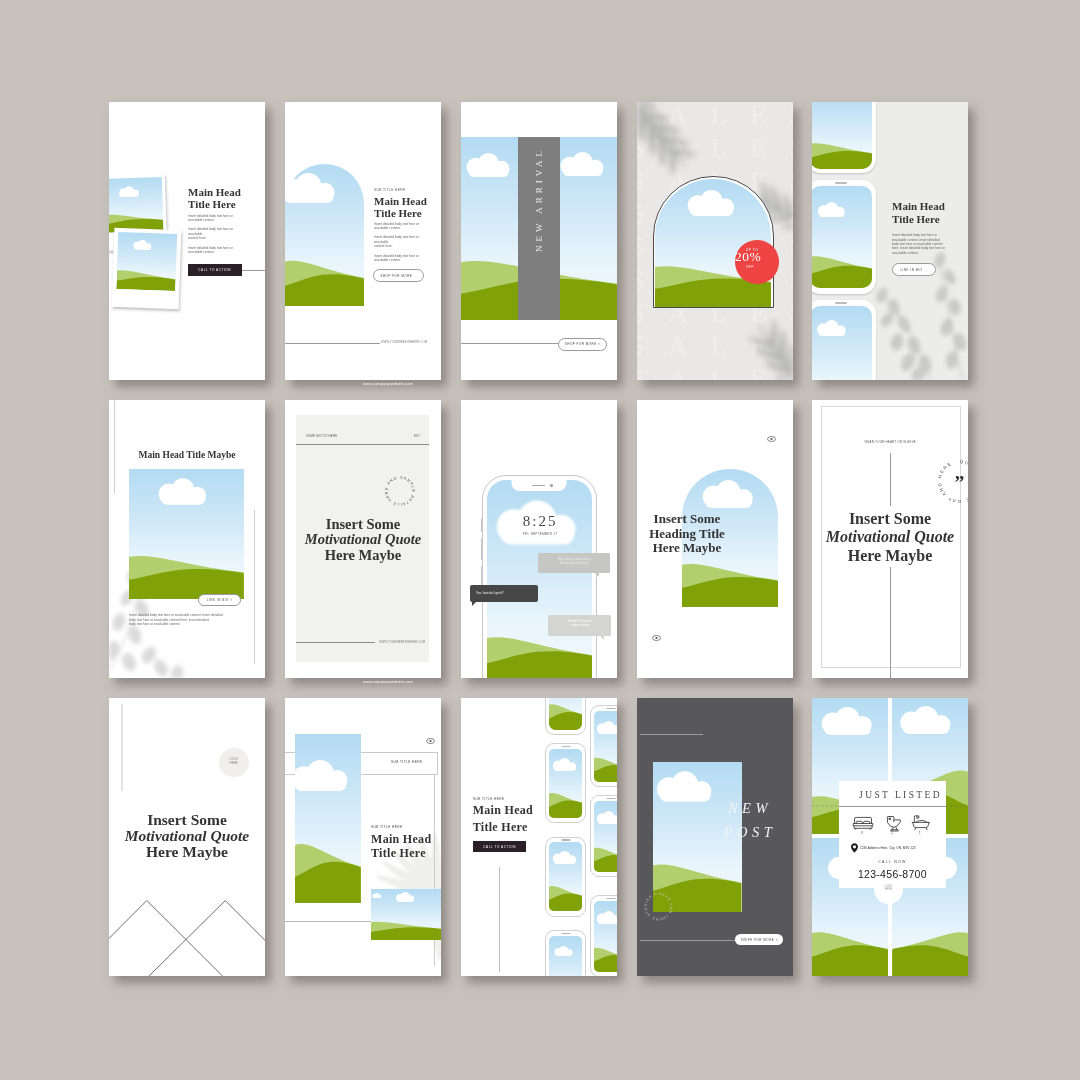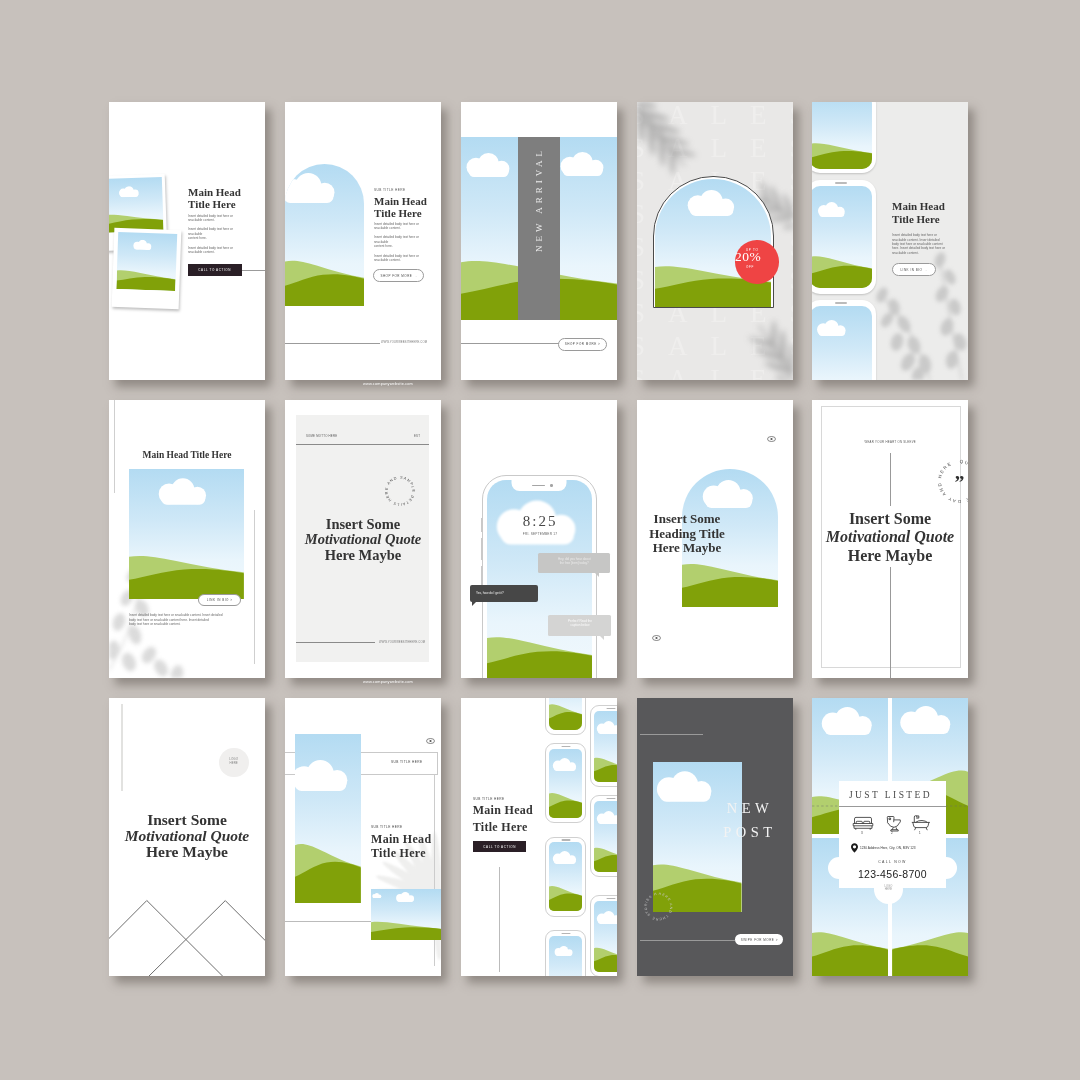--- a/index.html
+++ b/index.html
@@ -234,21 +234,21 @@
         <ellipse cx="33" cy="208" rx="6" ry="9" transform="rotate(-25 33 208)"></ellipse>
         <ellipse cx="10" cy="222" rx="6" ry="9" transform="rotate(20 10 222)"></ellipse>
         <ellipse cx="26" cy="235" rx="6" ry="9.5" transform="rotate(-15 26 235)"></ellipse>
         <ellipse cx="4" cy="250" rx="6" ry="9.5" transform="rotate(10 4 250)"></ellipse>
         <ellipse cx="20" cy="262" rx="6.5" ry="9.5" transform="rotate(-22 20 262)"></ellipse>
         <ellipse cx="40" cy="255" rx="6" ry="9" transform="rotate(35 40 255)"></ellipse>
         <ellipse cx="52" cy="268" rx="6" ry="9" transform="rotate(-30 52 268)"></ellipse>
         <ellipse cx="68" cy="274" rx="6" ry="9" transform="rotate(15 68 274)"></ellipse>
   </g>
  </svg>
- <div class="ttl" style="left:0;top:49.5px;width:156px;text-align:center;font-size:9.5px">Main Head Title Here</div>
+ <div class="ttl" style="left:0;top:49.5px;width:156px;text-align:center;font-size:9.5px">Main Head Title Maybe</div>
  <div class="scene" style="left:20.4px;top:68.8px;width:114.8px;height:130.2px">
    <svg class="cl" viewBox="0 0 44 22" style="left:28px;top:9px;width:53px;height:27px">
         <use href="#cloudp" fill="#fff"></use>
       </svg>
    <svg class="hl" viewBox="0 0 100 52" preserveAspectRatio="none" style="height:57px">
         <use href="#hills"></use>
       </svg>
  </div>
  <div class="pill" style="left:88.9px;top:193.5px;width:41px;height:10.5px">
       <span>LINK IN BIO &gt;</span>
@@ -471,21 +471,21 @@
 <div class="card" style="left:637px;top:698px;background:#58585a">
  <div class="ln" style="left:3px;top:36.3px;width:63px;height:.6px;background:#9a9a9a"></div>
  <div class="scene" style="left:16.3px;top:63.7px;width:88.4px;height:150px">
    <svg class="cl" viewBox="0 0 44 22" style="left:2px;top:9px;width:61px;height:31px">
         <use href="#cloudp" fill="#fff"></use>
       </svg>
    <svg class="hl" viewBox="0 0 100 52" preserveAspectRatio="none" style="height:63px">
         <use href="#hills"></use>
       </svg>
  </div>
- <div class="serif" style="position:absolute;left:78px;top:98px;width:70px;text-align:center;font-size:14.5px;letter-spacing:4.5px;line-height:24px;color:#f3f3f3">NEW<br>POST</div>
+ <div class="serif" style="position:absolute;left:78px;top:98px;width:70px;text-align:center;font-style:italic;font-size:14.5px;letter-spacing:4.5px;line-height:24px;color:#f3f3f3">NEW<br>POST</div>
  <svg class="stamp" viewBox="0 0 40 40" style="left:6px;top:193px;width:31px;height:31px">
    <defs>
         <path id="circ14" d="M20,5 a15,15 0 1,1 -0.01,0 z"></path>
       </defs>
    <text font-size="4.4" letter-spacing="1.2" fill="#c9c9c9" font-family="Liberation Sans"><textPath href="#circ14">HERE AND THERE STORIES HERE</textPath></text>
  </svg>
  <div class="ln" style="left:3px;top:241.6px;width:95px;height:.6px;background:#9a9a9a"></div>
  <div class="pill" style="left:98px;top:236.3px;width:48.3px;height:10.7px;border:none">
       <span>SWIPE FOR MORE &gt;</span>
     </div>
@@ -518,21 +518,21 @@
         <use href="#hills"></use>
       </svg>
  </div>
  <svg style="position:absolute;left:0;top:107px;width:156px;height:2px" viewBox="0 0 156 2">
       <line x1="0" y1="1" x2="156" y2="1" stroke="#6a6a6a" stroke-width=".7" stroke-dasharray="2.4 2.2" opacity=".65"></line>
     </svg>
  <div style="position:absolute;left:16px;top:159px;width:22px;height:22px;border-radius:50%;background:#fff"></div>
  <div style="position:absolute;left:122.8px;top:159px;width:22px;height:22px;border-radius:50%;background:#fff"></div>
  <div style="position:absolute;left:61.8px;top:176.9px;width:29.6px;height:29.6px;border-radius:50%;background:#fff"></div>
  <div style="position:absolute;left:27px;top:82.9px;width:106.8px;height:106.8px;background:#fff"></div>
- <div class="serif t" style="left:27px;top:91.5px;width:103px;text-align:center;font-size:9.5px;letter-spacing:2.4px;color:#4a4a4a">JUST LISTED</div>
+ <div class="serif t" style="left:27px;top:91.5px;width:103px;text-align:right;font-size:9.5px;letter-spacing:2.4px;color:#4a4a4a">JUST LISTED</div>
  <div class="ln" style="left:27px;top:107.6px;width:106.8px;height:.7px;background:#999"></div>
  <svg style="position:absolute;left:39.9px;top:116.1px;width:78px;height:18px" viewBox="0 0 78 18" fill="none" stroke="#2b2b2b" stroke-width=".8">
   <path d="M2.5 9.5 L2.5 4.8 Q2.5 3.4 4 3.4 L18 3.4 Q19.5 3.4 19.5 4.8 L19.5 9.5 M4.2 9.5 L4.2 8.1 Q4.2 7.3 5.2 7.3 L9.3 7.3 Q10.3 7.3 10.3 8.1 L10.3 9.5 M11.7 9.5 L11.7 8.1 Q11.7 7.3 12.7 7.3 L16.8 7.3 Q17.8 7.3 17.8 8.1 L17.8 9.5 M1.2 9.5 L20.8 9.5 L20.8 11.8 L1.2 11.8 Z M2 11.8 L2 14.3 L20 14.3 L20 11.8 M3.8 14.3 L3.8 15.8 M18.2 14.3 L18.2 15.8"></path>
   <path d="M35.6 8.2 L35.3 3.2 Q35.3 2.5 36 2.5 L41.3 2.5 Q42 2.5 42 3.2 L41.7 8.2 M37 4 L38.6 4 L38.6 5.6 L37 5.6 Z M41.7 5.9 L48.3 5.9 L48.3 7.9 Q48.3 8.4 47.7 8.5 M35.3 8.2 Q35.3 8.9 36 9 Q38 13.2 42 13.3 Q45.8 13 47.7 8.5 M41.3 13.3 L40.2 15.7 M44 13.3 L44.8 15.7 M39 15.7 L46 15.7 L46.3 17 L38.7 17 Z"></path>
   <path d="M62.3 8.4 L62.3 3 Q62.3 1.7 63.7 1.7 Q65 1.7 65 3 L65 3.6 M64.2 1.9 L66.8 1.9 L66.8 4.1 L64.2 4.1 M59.8 8.4 L77.8 8.4 M63.5 8.4 Q66.5 6.2 70 6.5 Q73.8 6.8 75.3 8.4 M60.8 8.4 L61.7 12 Q62.1 13.6 64 13.6 L73.8 13.6 Q75.7 13.6 76.1 11.8 L76.9 8.4 M63.8 13.6 L62.5 16.2 M74 13.6 L75.3 16.2"></path>
  </svg>
  <div class="tiny" style="left:49px;top:133px;font-size:6px;color:#333">3</div>
  <div class="tiny" style="left:79px;top:133px;font-size:6px;color:#333">2</div>
  <div class="tiny" style="left:107px;top:133px;font-size:6px;color:#333">1</div>
  <svg style="position:absolute;left:39px;top:145.4px;width:7px;height:10px" viewBox="0 0 12 16">

